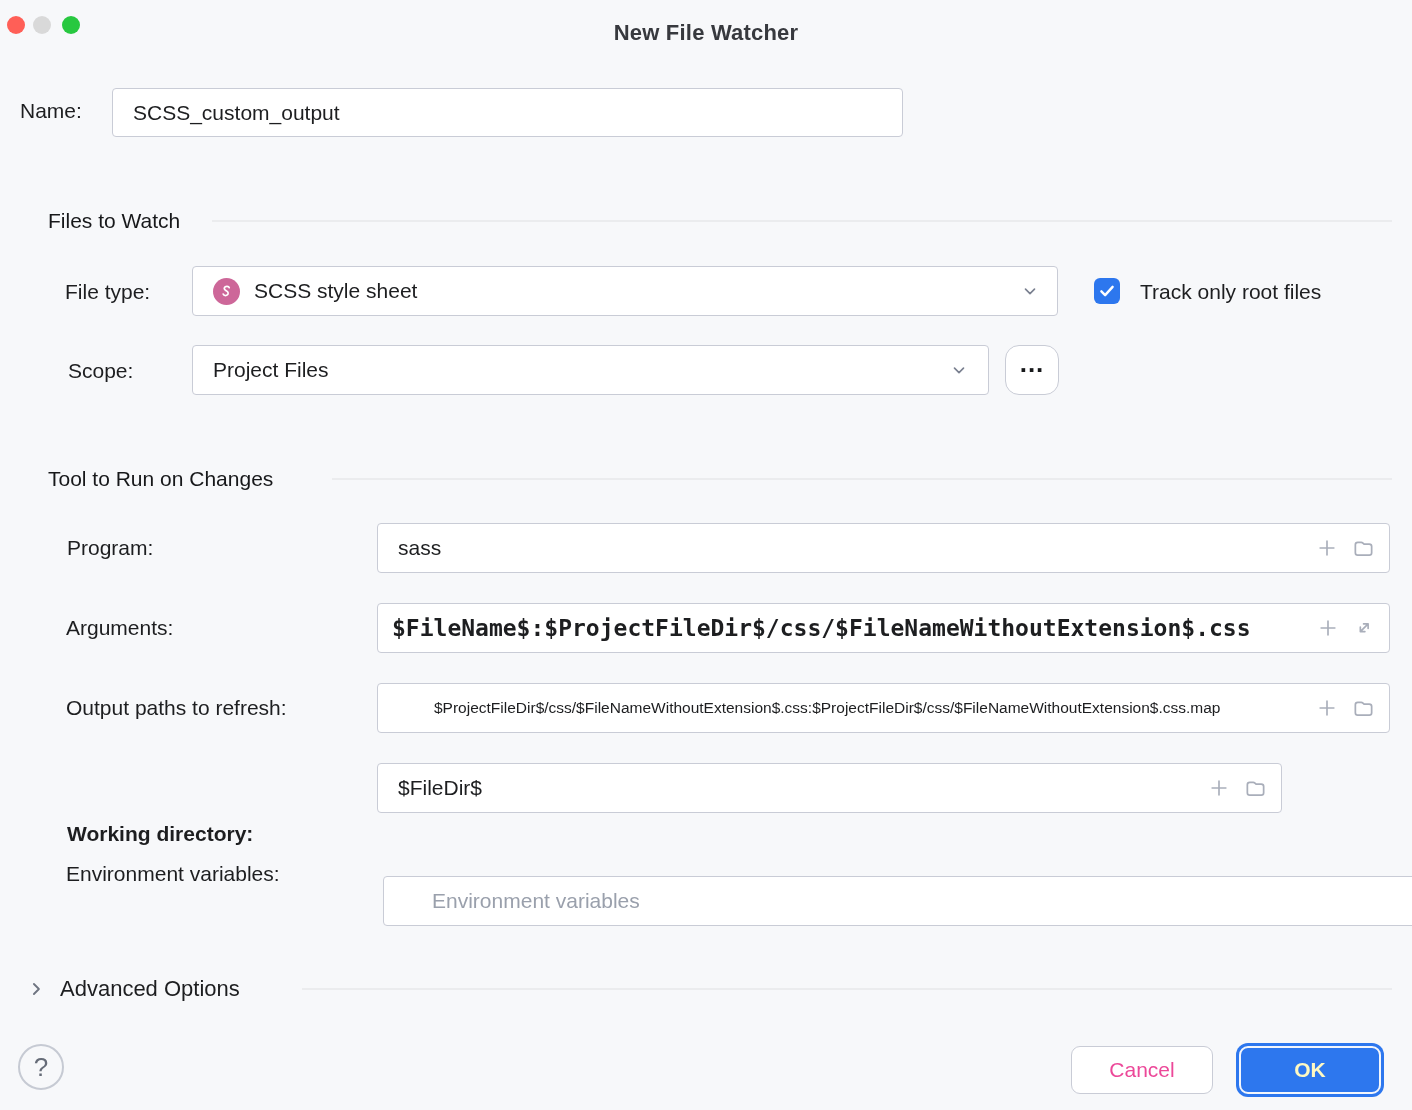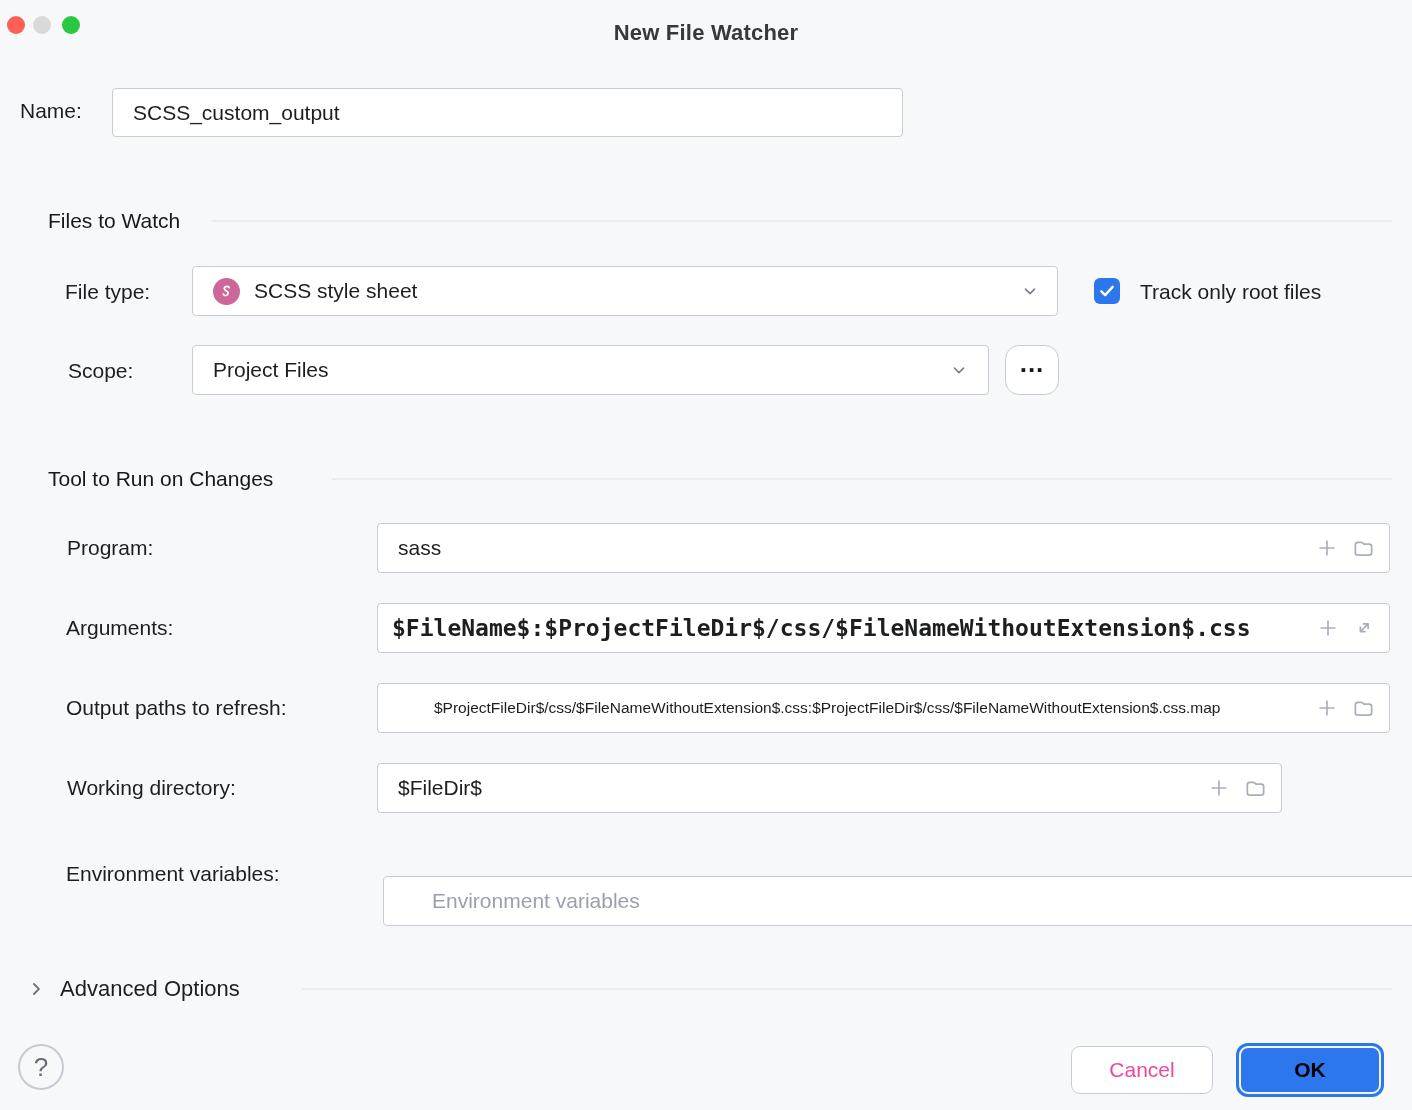--- a/index.html
+++ b/index.html
@@ -78,21 +78,21 @@
     display:flex; align-items:center; justify-content:center;
     font-size:26px; color:#666c78; font-family:"Liberation Sans",sans-serif;
   }
   .btn {
     border-radius:9px; font-size:21px;
     display:flex; align-items:center; justify-content:center;
     font-family:"Liberation Sans",sans-serif;
   }
   .btn.cancel { background:#fff; border:1px solid #c9ccd6; color:#ec4899; }
   .btn.ok {
-    background:#2d77ee; color:#000000; font-weight:600;
+    background:#2d77ee; color:#fef9c3; font-weight:600;
     border:2px solid #f3f6fc;
     box-shadow:0 0 0 3px #2d77ee;
   }
 
   .adv-chev { color:#6e7480; }
   svg { display:block; }
 </style>
 </head>
 <body>
 
@@ -183,21 +183,21 @@
         <path d="M12 4.5 V19.5 M4.5 12 H19.5"></path>
       </svg>
   </span>
   <span class="icn">
     <svg width="23" height="23" viewBox="0 0 24 24" fill="none" stroke="currentColor" stroke-width="1.8" stroke-linejoin="round">
         <path d="M3.5 8 C3.5 6.6 4.6 5.5 6 5.5 H9.6 C10.3 5.5 10.9 5.8 11.4 6.3 L12.6 7.5 H18 C19.4 7.5 20.5 8.6 20.5 10 V16.5 C20.5 17.9 19.4 19 18 19 H6 C4.6 19 3.5 17.9 3.5 16.5 Z"></path>
       </svg>
   </span>
 </div>
 
-<div class="abs lbl" style="left:67px; top:775px;">Working directory:</div>
+<div class="abs lbl" style="left:67px; top:821px;font-weight:bold;">Working directory:</div>
 <div class="abs field" style="left:377px; top:763px; width:905px; height:50px;">
   <input type="text" value="$FileDir$" style="">
   <span class="icn">
     <svg width="22" height="22" viewBox="0 0 24 24" fill="none" stroke="currentColor" stroke-width="1.8" stroke-linecap="round">
         <path d="M12 4.5 V19.5 M4.5 12 H19.5"></path>
       </svg>
   </span>
   <span class="icn">
     <svg width="23" height="23" viewBox="0 0 24 24" fill="none" stroke="currentColor" stroke-width="1.8" stroke-linejoin="round">
         <path d="M3.5 8 C3.5 6.6 4.6 5.5 6 5.5 H9.6 C10.3 5.5 10.9 5.8 11.4 6.3 L12.6 7.5 H18 C19.4 7.5 20.5 8.6 20.5 10 V16.5 C20.5 17.9 19.4 19 18 19 H6 C4.6 19 3.5 17.9 3.5 16.5 Z"></path>

